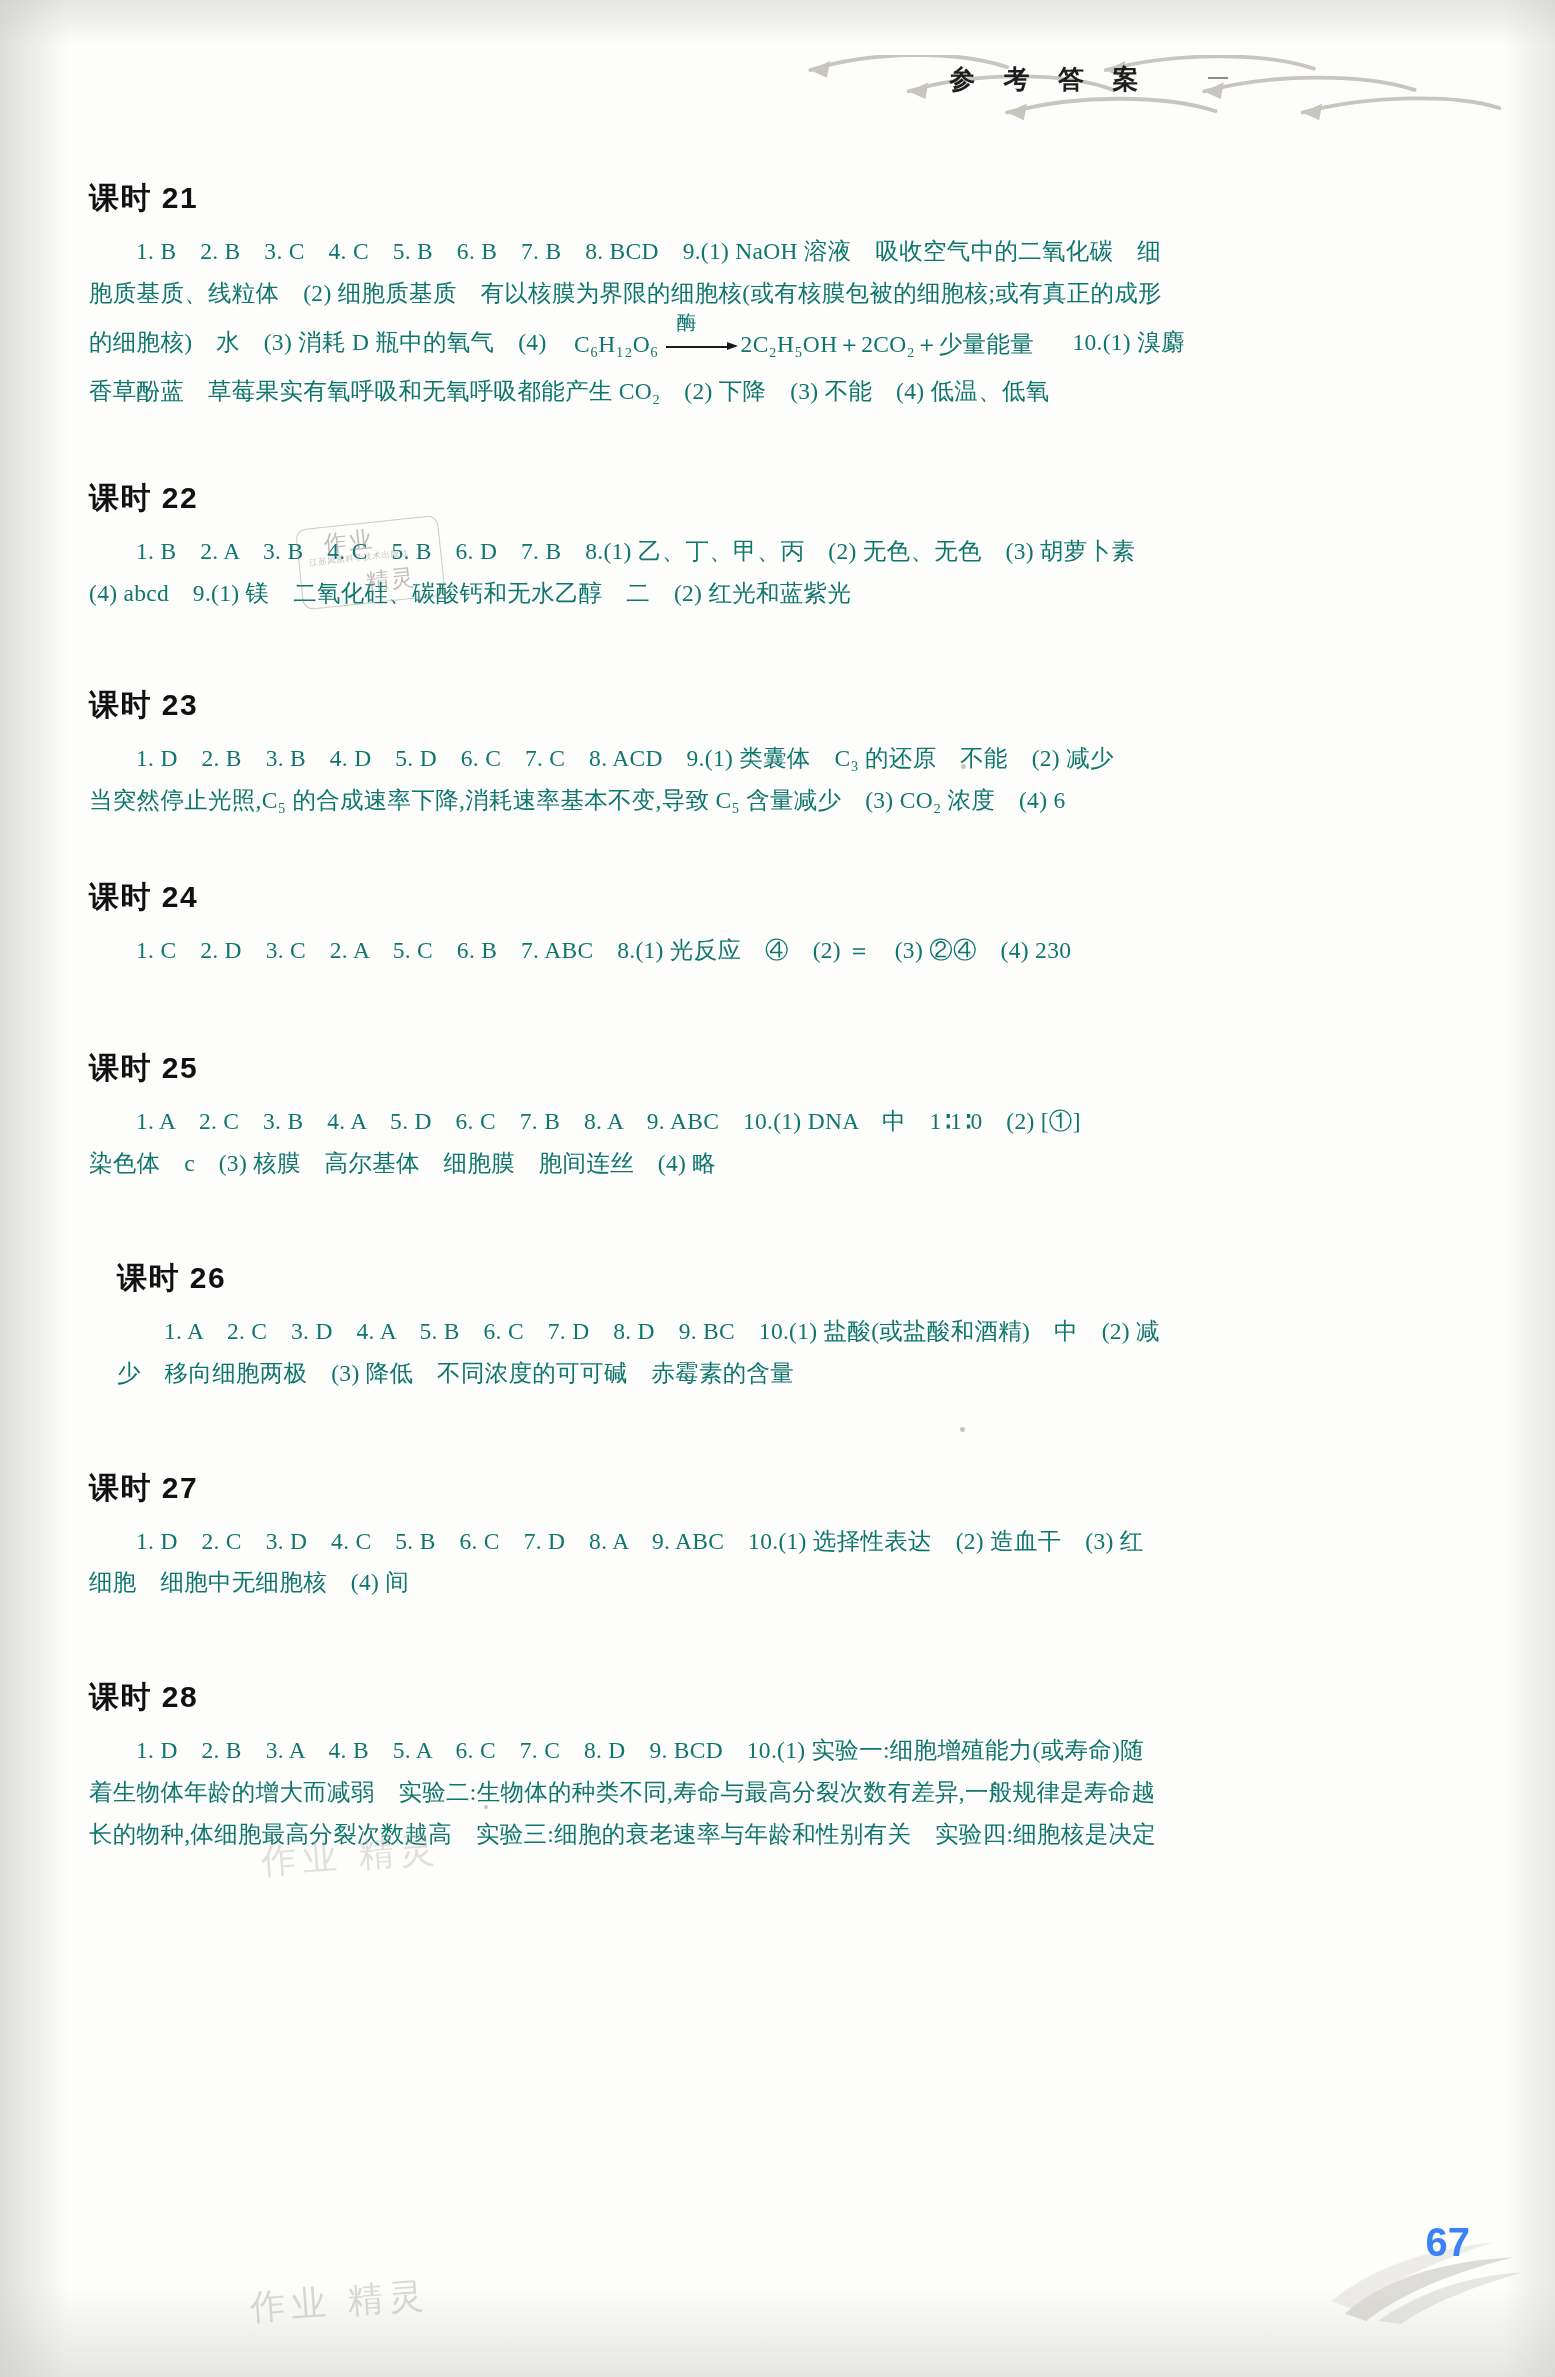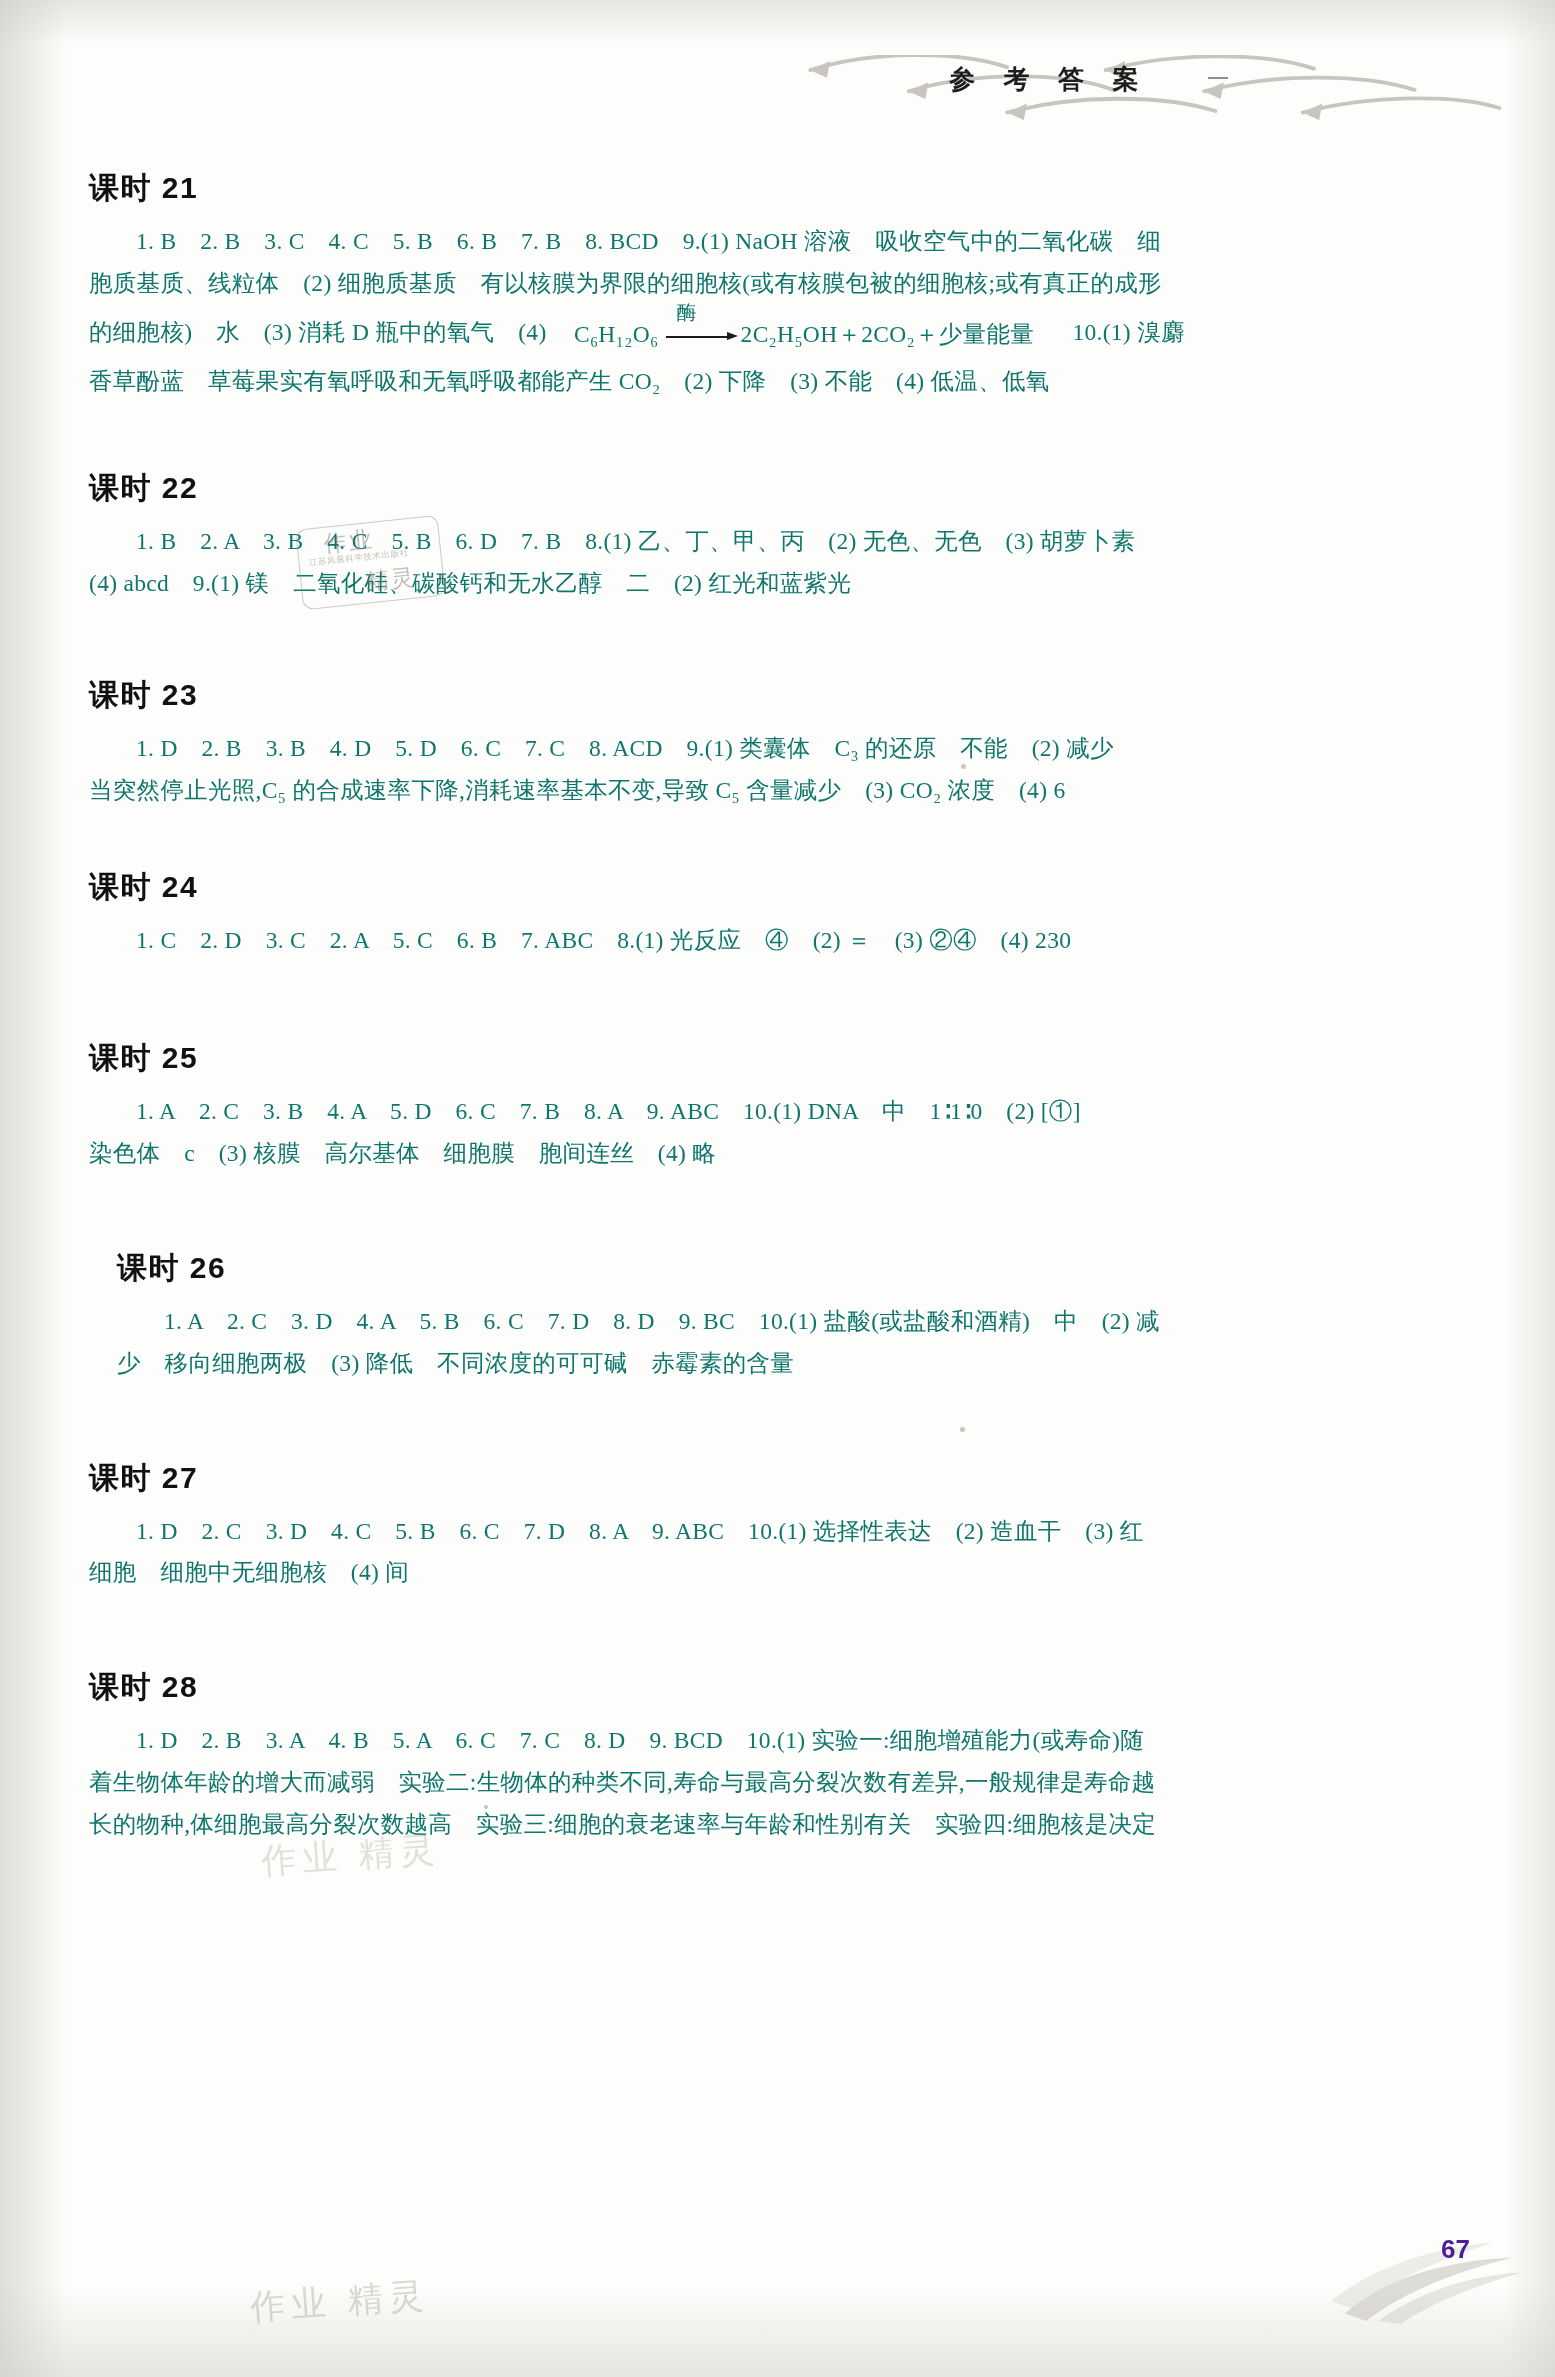--- a/index.html
+++ b/index.html
@@ -83,21 +83,21 @@
     top: 54px;
     width: 19.7px;
     height: 2.3px;
     background: #8c8c8c;
   }
 
   
   .content {
     position: absolute;
     left: 89px;
-    top: 168px;
+    top: 178px;
     width: 1362px;
   }
 
   .section { margin-bottom: 3px; }
 
   .section-title {
     font-family: "Liberation Sans", sans-serif;
     font-weight: bold;
     font-size: 30px;
     letter-spacing: 1.5px;
@@ -167,22 +167,22 @@
     border-bottom: 4.9px solid transparent;
   }
 
   
   .page-number {
     position: absolute;
     right: 85px;
     bottom: 112px;
     font-family: "Liberation Sans", sans-serif;
     font-weight: bold;
-    font-size: 26px;
-    color: #4c1d95;
+    font-size: 40px;
+    color: #3b82f6;
     z-index: 5;
     text-align: right;
   }
   .corner-swoosh {
     position: absolute;
     right: 27px;
     bottom: 53px;
     width: 197px;
     height: 136px;
     opacity: .5;

